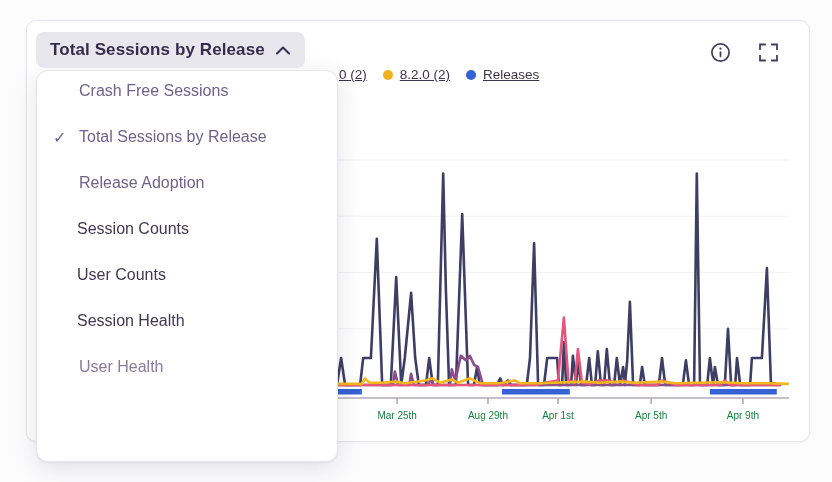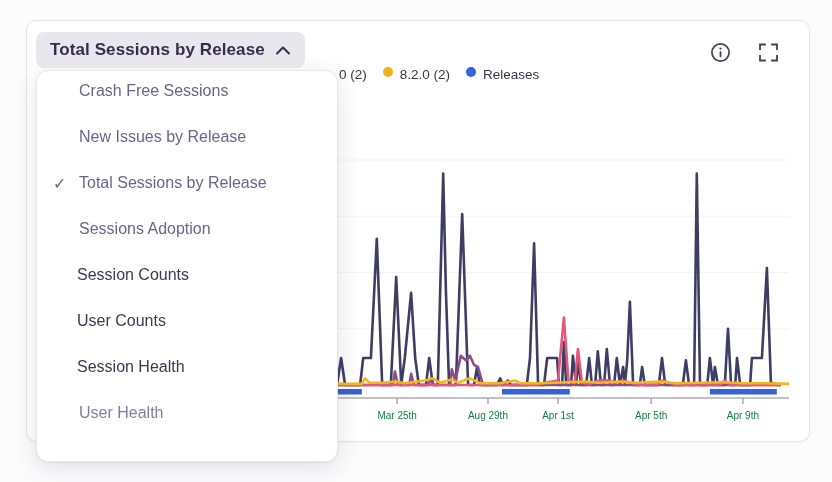--- a/index.html
+++ b/index.html
@@ -19,21 +19,21 @@
 
   
   .icon-btn { position:absolute; top:40px; width:24px; height:24px; display:flex;
               align-items:center; justify-content:center; cursor:pointer; z-index:2; }
   #info-btn { left:708px; }
   #expand-btn { left:756px; }
 
   
   .legend { position:absolute; left:339px; top:67px; display:flex; align-items:center;
             gap:16px; font-size:13.5px; color:#3a3444; z-index:1; white-space:nowrap; }
-  .legend .item { display:flex; align-items:flex-start; gap:7px; cursor:pointer; }
+  .legend .item { display:flex; align-items:center; gap:7px; cursor:pointer;text-decoration:underline; }
   .legend .dot { width:10px; height:10px; border-radius:50%; display:inline-block; }
 
   
   .menu { position:absolute; left:36px; top:70px; width:302px; height:392px;
           background:#ffffff; border:1px solid #e8e5ec; border-radius:12px;
           box-shadow:0 6px 24px rgba(43,34,61,0.13), 0 1px 2px rgba(43,34,61,0.06);
           z-index:5; padding:11px 0; overflow:hidden; }
   .menu-item { position:relative; height:46px; display:flex; align-items:flex-start;
                padding-left:42px; font-size:16px; cursor:pointer; }
   .menu-item .check { position:absolute; left:16px; width:20px; font-size:16px; color:#6e6388; }
@@ -117,28 +117,25 @@
     <svg width="19" height="19" viewBox="0 0 19 19">
       <path d="M1 6 V1.5 H6 M13 1.5 H18 V6 M18 13 V17.5 H13 M6 17.5 H1 V13" fill="none" stroke="#45405a" stroke-width="1.8" stroke-linecap="square"></path>
     </svg>
   </div>
 
   <div class="menu">
       <div class="menu-item tone-light">
         <span>Crash Free Sessions</span>
       </div>
       <div class="menu-item tone-light">
-        <span>New Issues by Release</span>
-      </div>
-      <div class="menu-item tone-light">
         <span class="check">✓</span>
         <span>Total Sessions by Release</span>
       </div>
       <div class="menu-item tone-light">
-        <span>Sessions Adoption</span>
+        <span>Release Adoption</span>
       </div>
       <div class="menu-item tone-dark">
         <span>Session Counts</span>
       </div>
       <div class="menu-item tone-dark">
         <span>User Counts</span>
       </div>
       <div class="menu-item tone-dark">
         <span>Session Health</span>
       </div>

